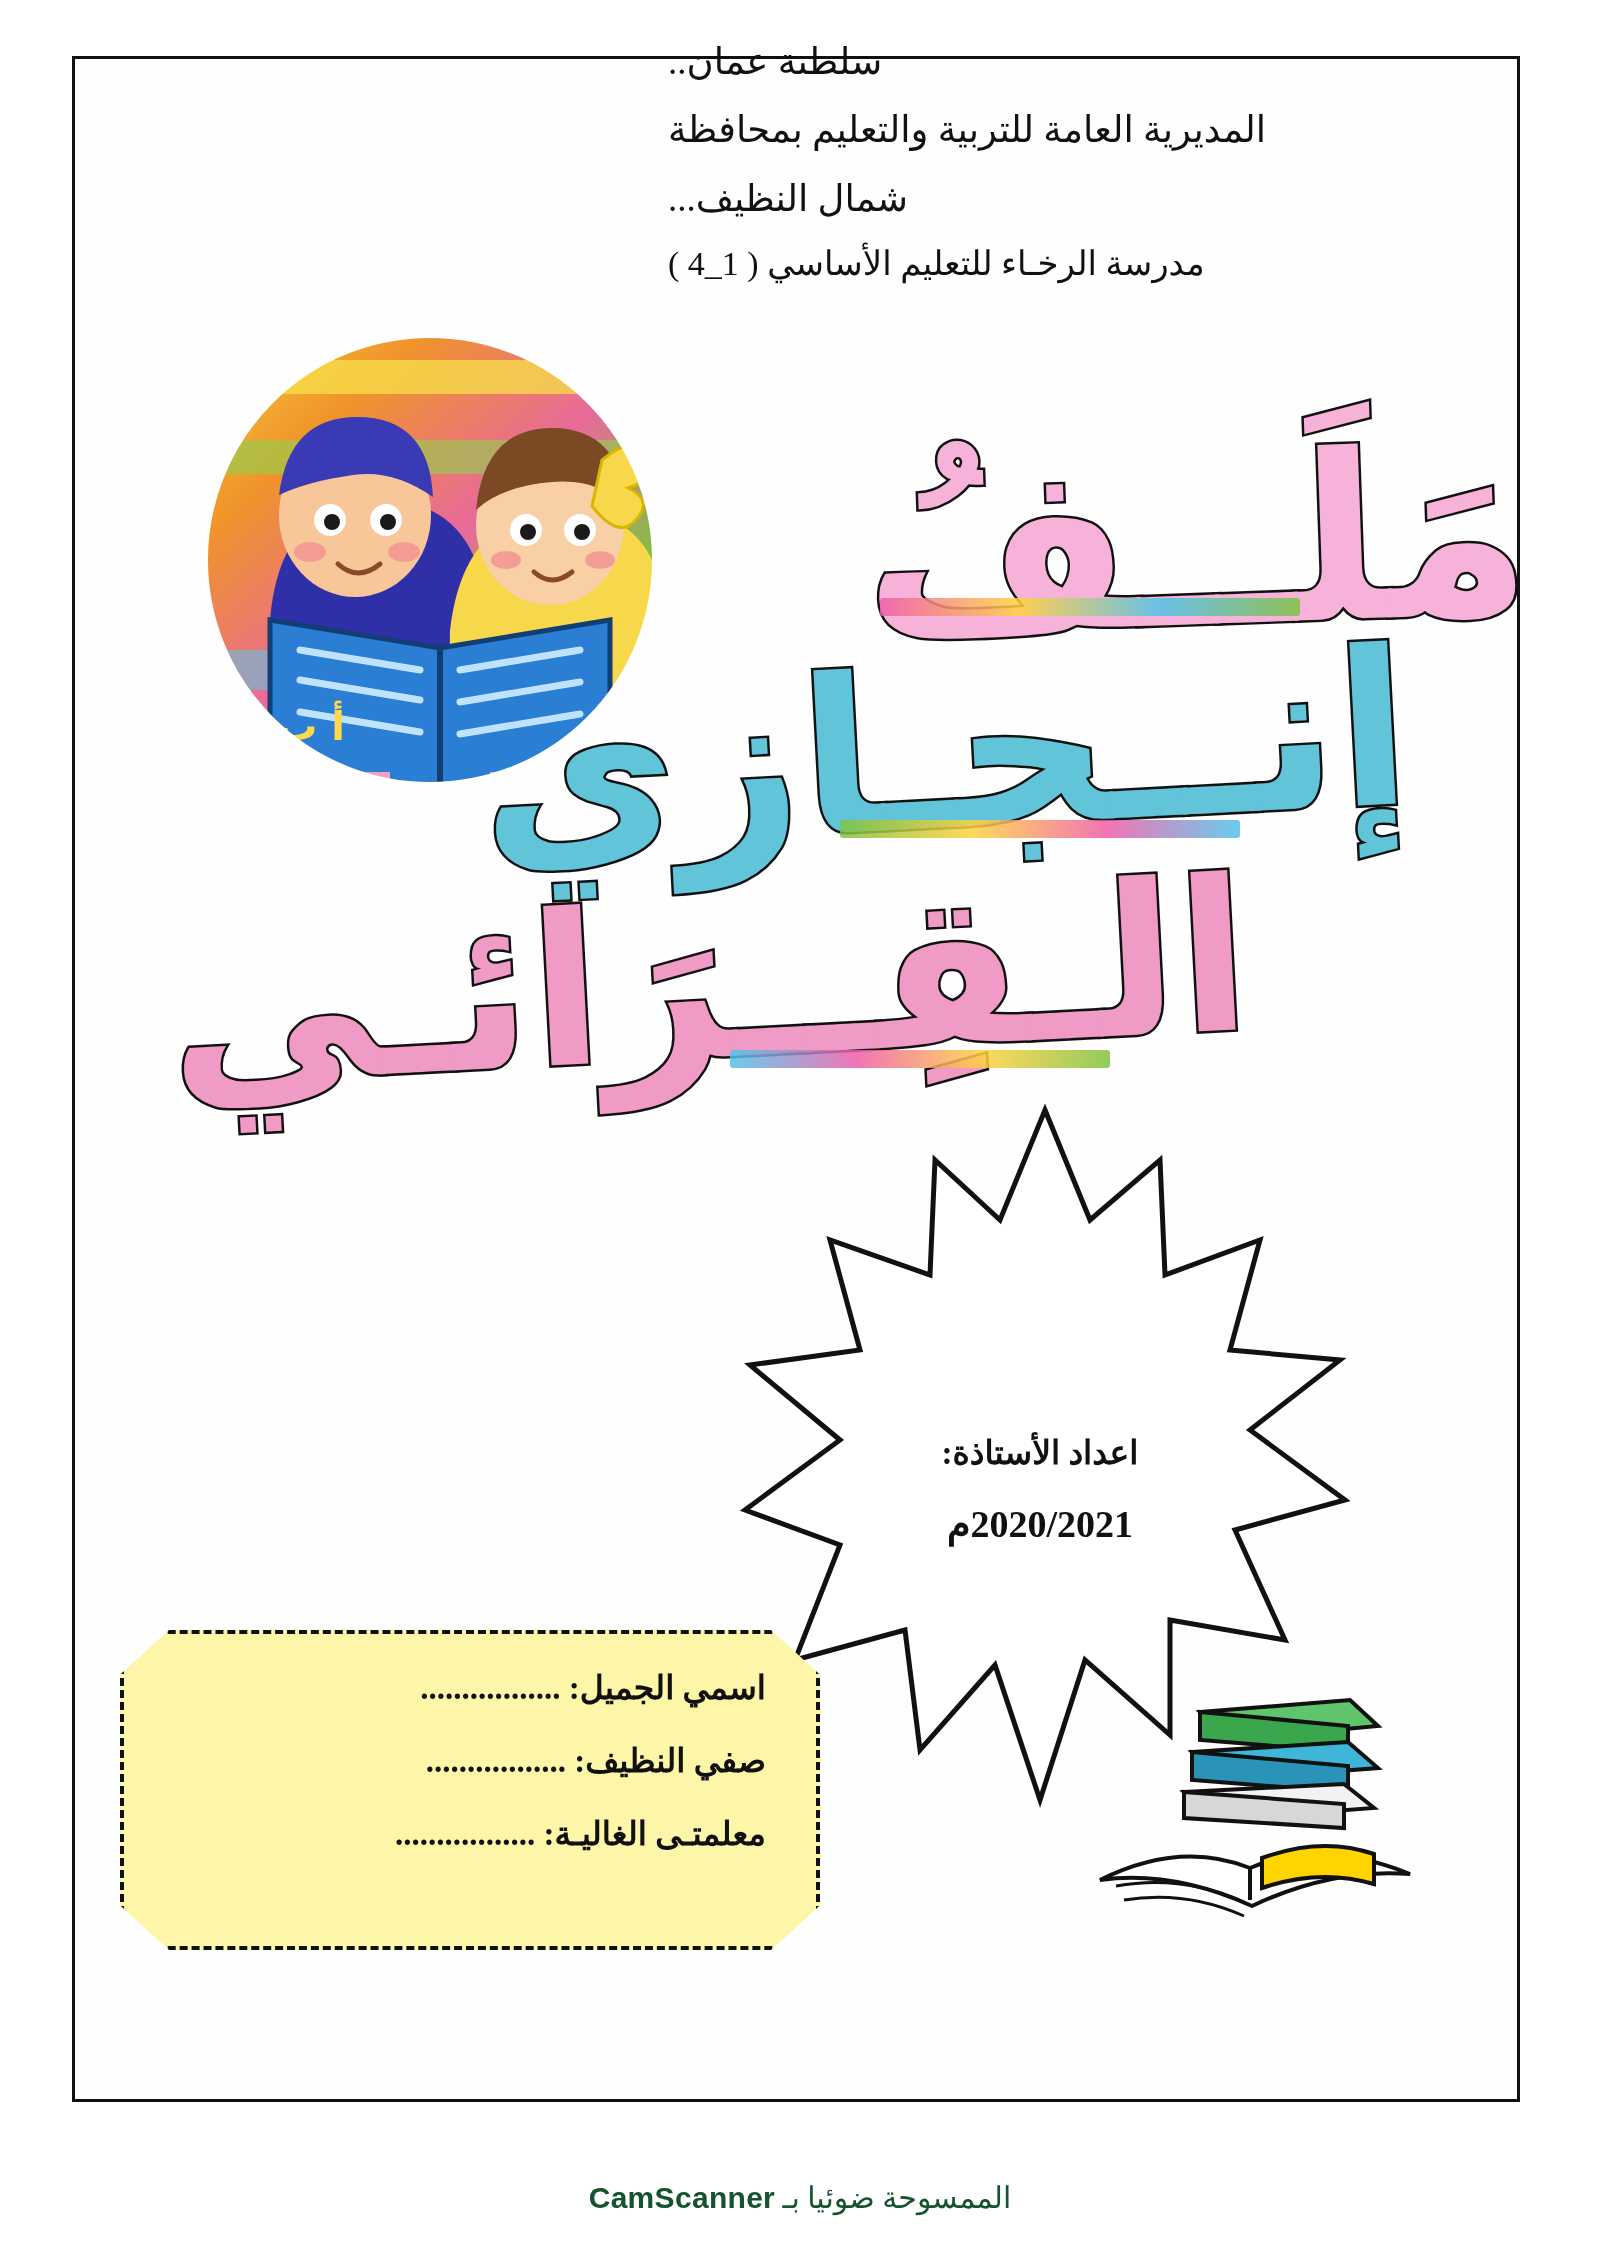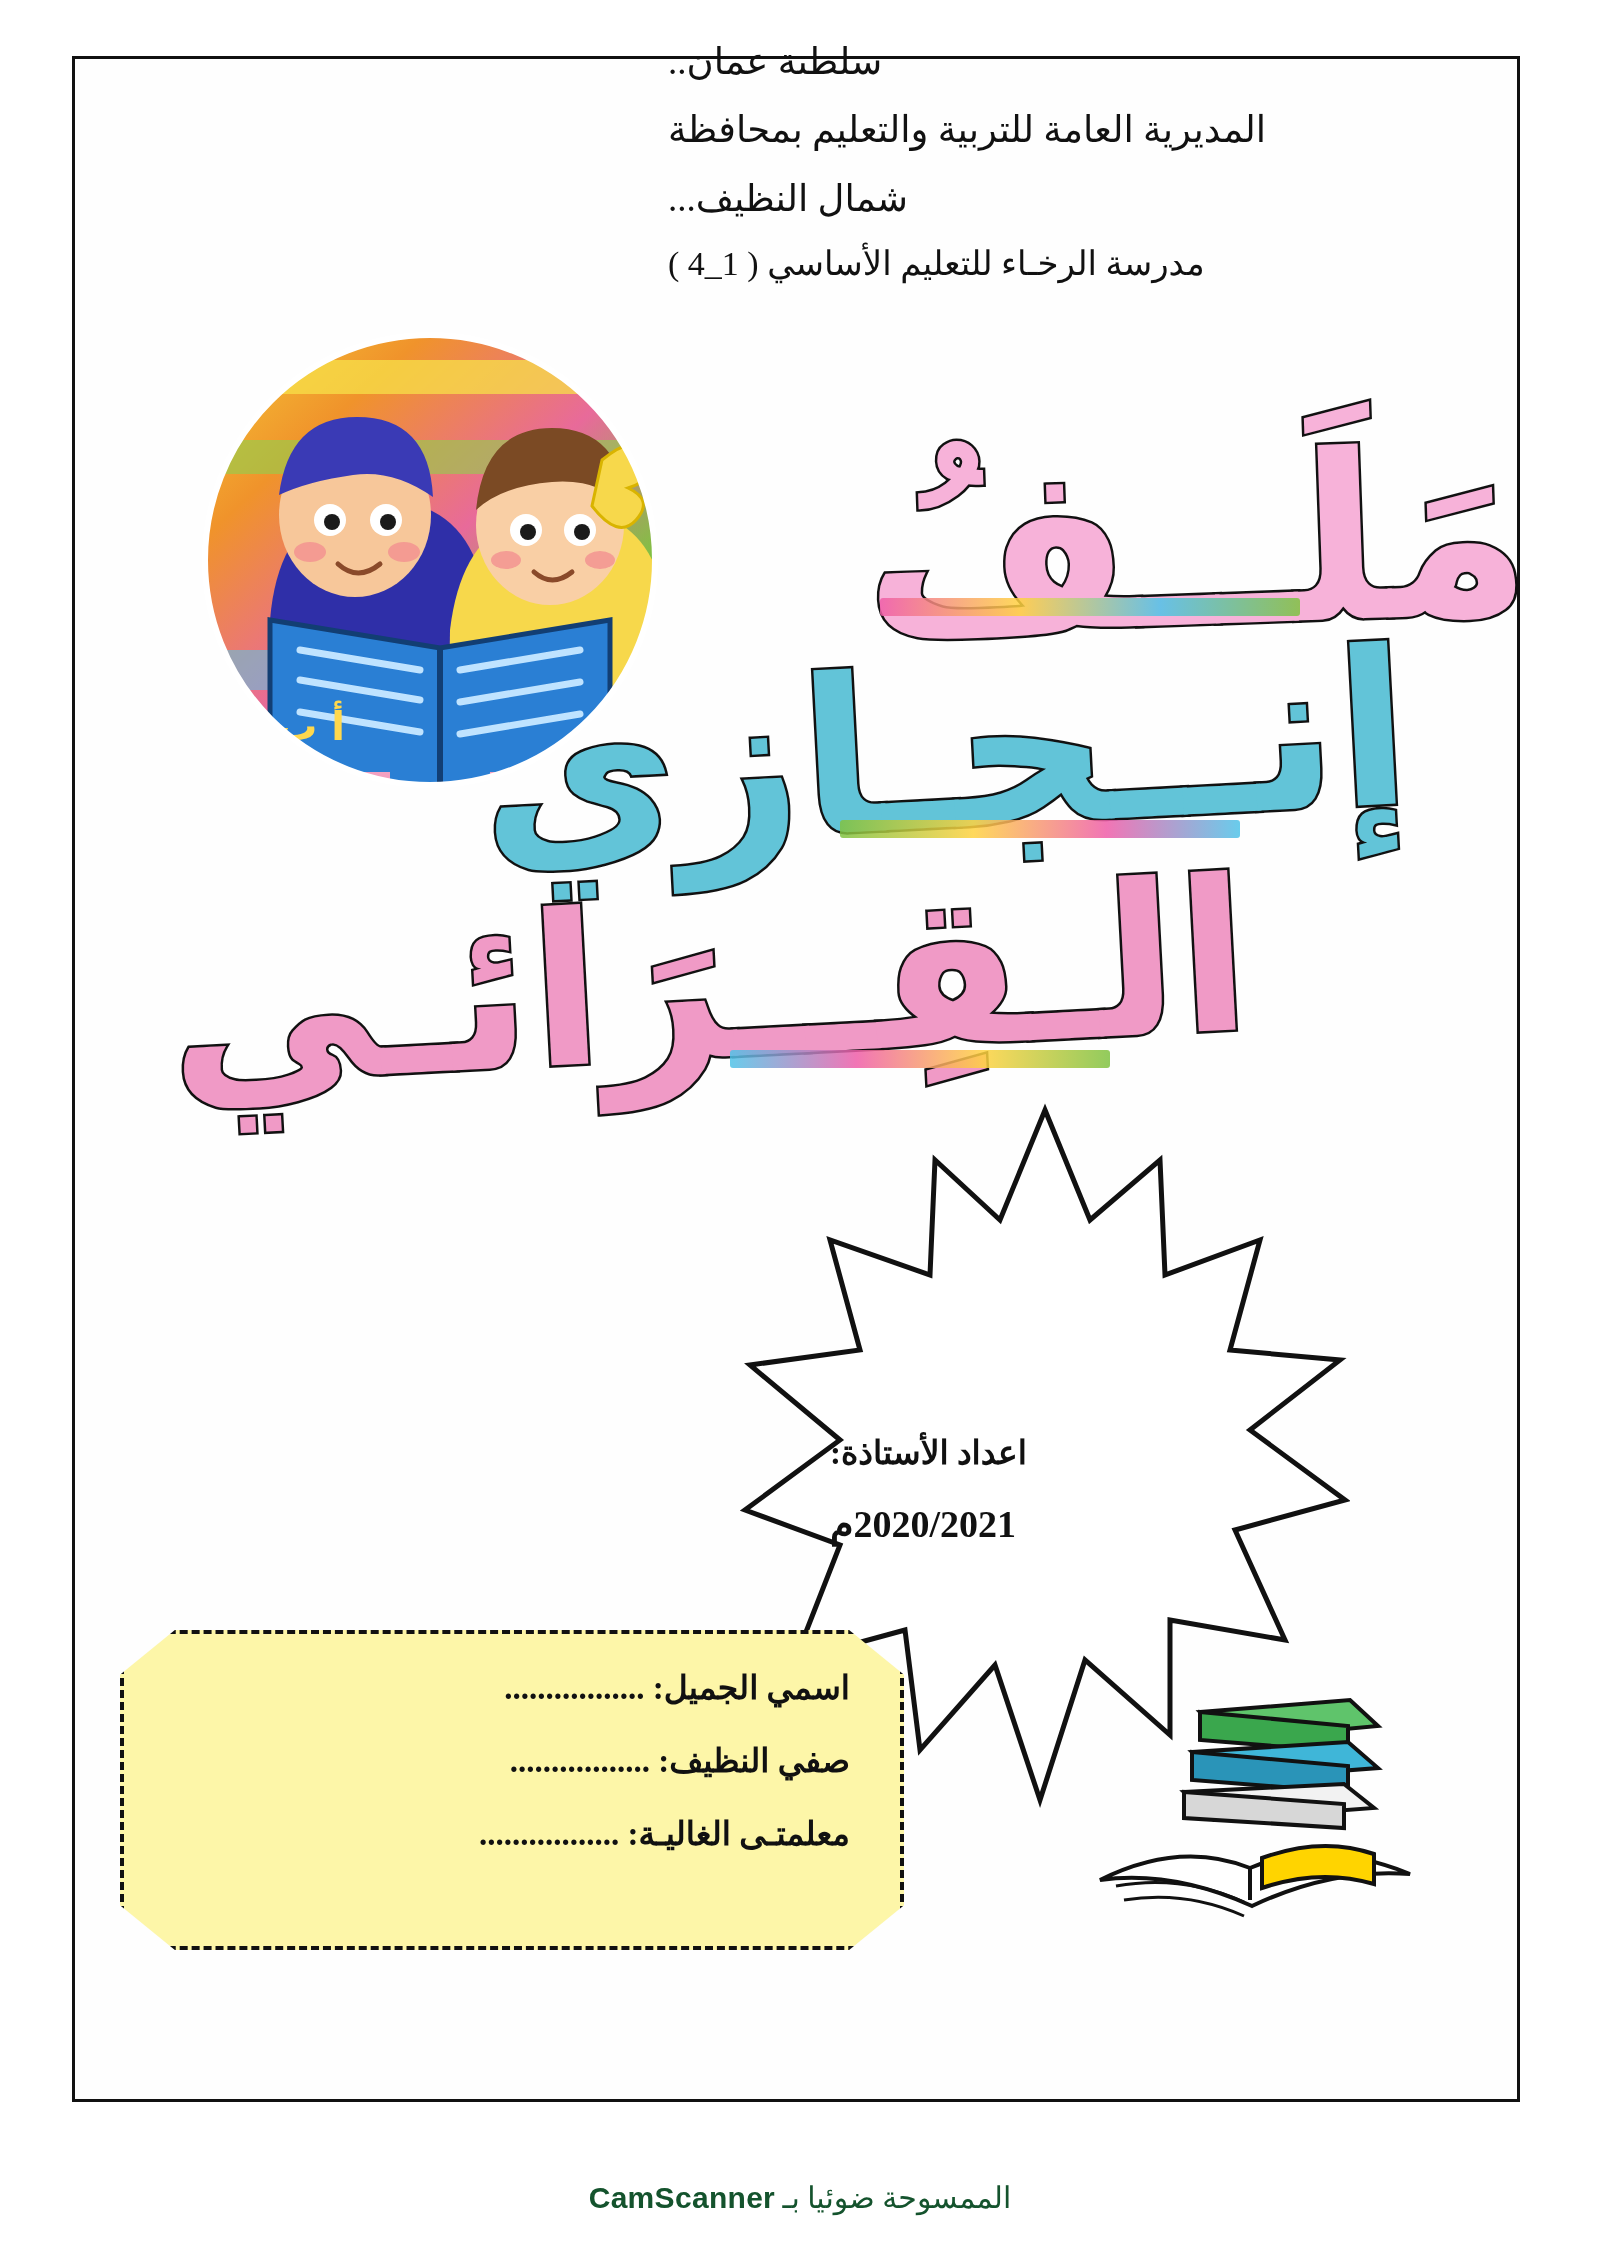--- a/index.html
+++ b/index.html
@@ -108,21 +108,21 @@
     top: 1100px;
     width: 610px;
     height: 740px;
   }
   .star-text {
     position: absolute;
     left: 830px;
     top: 1420px;
     width: 420px;
     direction: rtl;
-    text-align: left;
+    text-align: center;
     font-family: "Liberation Serif", serif;
     font-weight: 700;
     color: #111;
     line-height: 2.0;
   }
   .star-text .l1 { font-size: 33px; }
   .star-text .l2 { font-size: 35px; letter-spacing: 1px; }
   .star-text .l3 { font-size: 38px; }
 
   
@@ -132,21 +132,21 @@
     top: 1690px;
     width: 360px;
     height: 260px;
   }
 
   
   .note-box {
     position: absolute;
     left: 120px;
     top: 1630px;
-    width: 784px;
+    width: 700px;
     height: 320px;
     background: #fdf6a8;
     border: 4px dashed #111;
     box-sizing: border-box;
     padding: 34px 40px 0 28px;
     direction: rtl;
     border-radius: 4px;
     clip-path: polygon(0 14%, 7% 0, 93% 0, 100% 14%, 100% 86%, 93% 100%, 7% 100%, 0 86%);
   }
   .note-line {

